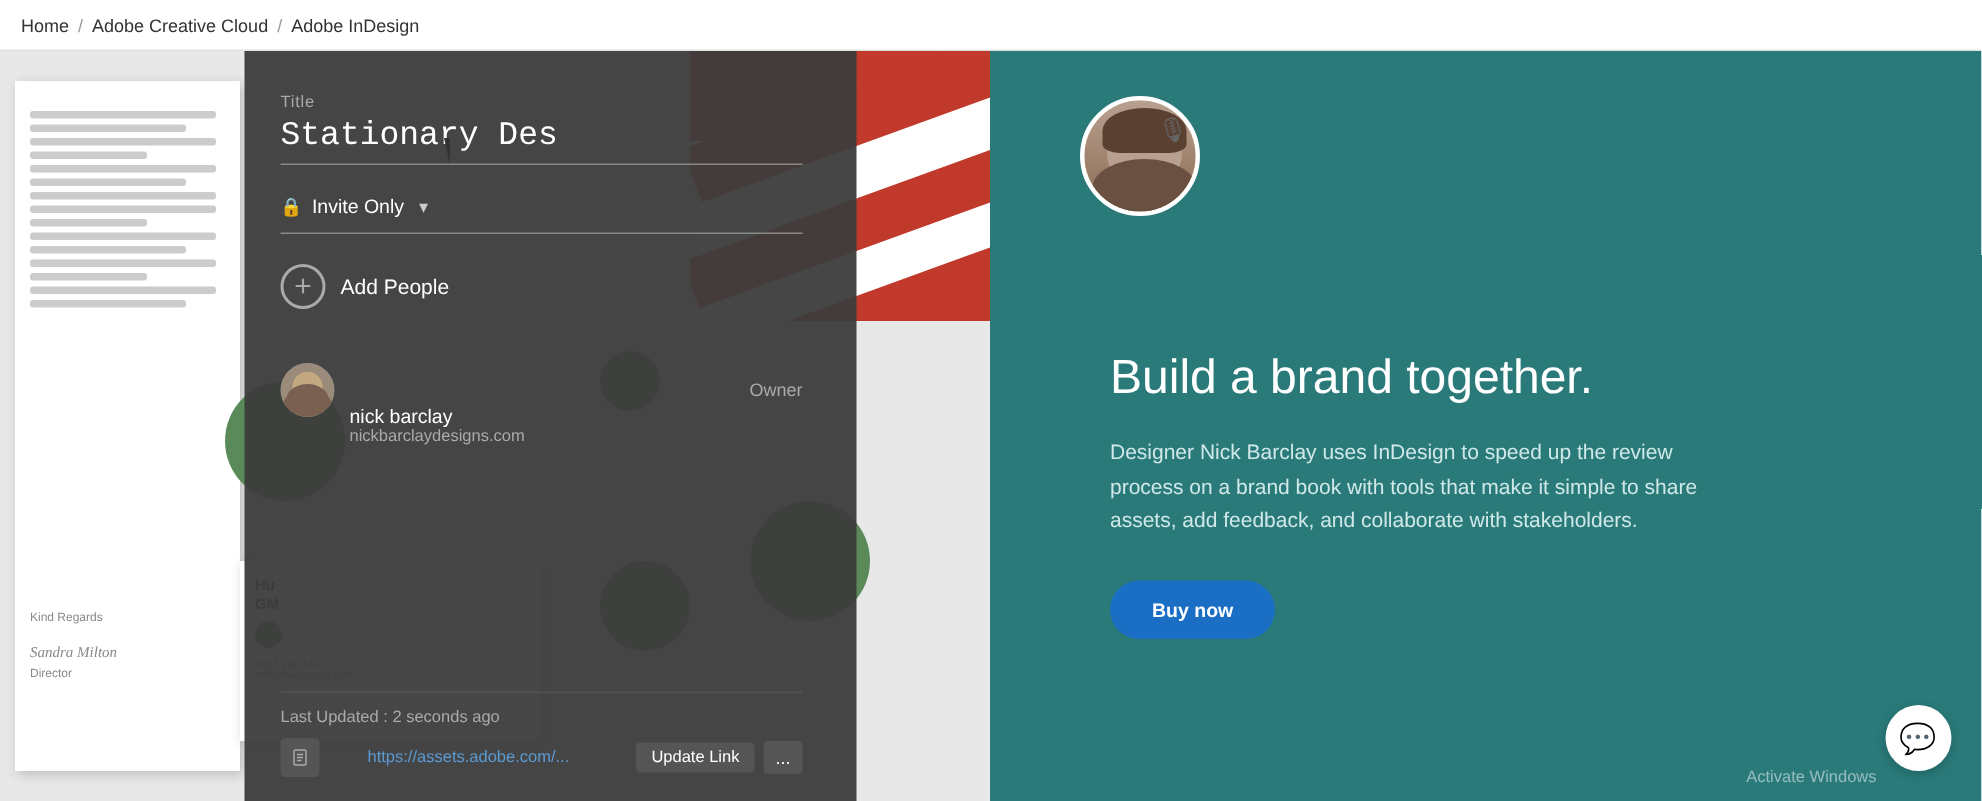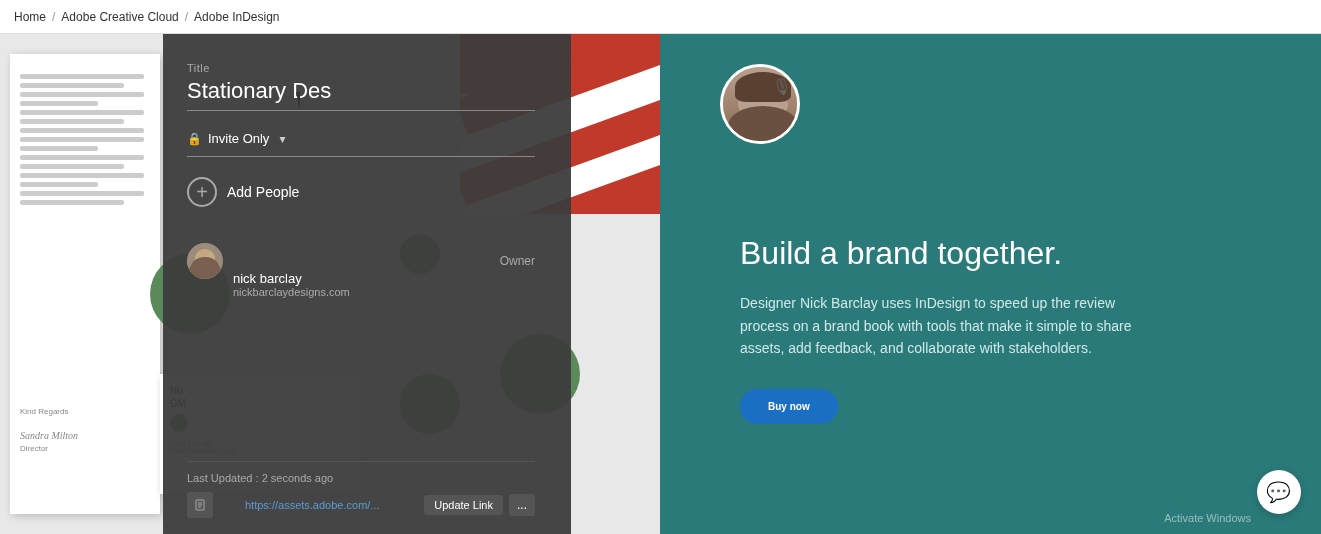--- a/index.html
+++ b/index.html
@@ -178,20 +178,21 @@
       font-size: 22px;
       font-weight: 300;
       color: #fff;
       background: transparent;
       border: none;
       border-bottom: 1px solid #888;
       outline: none;
       width: 100%;
       padding-bottom: 6px;
       margin-bottom: 20px;
+      font-family: Liberation Mono, monospace;
     }
 
     .panel-section-label {
       font-size: 11px;
       color: #aaa;
       margin-bottom: 8px;
       letter-spacing: 0.5px;
     }
 
     .access-settings-row {
@@ -433,21 +434,21 @@
       line-height: 1.6;
       max-width: 420px;
       margin-bottom: 30px;
     }
 
     .buy-now-btn {
       background: #1a6fc4;
       color: #fff;
       border: none;
       padding: 12px 28px;
-      font-size: 10px;
+      font-size: 13px;
       font-weight: 600;
       border-radius: 24px;
       cursor: pointer;
     }
 
     
     .chat-bubble-btn {
       position: absolute;
       bottom: 20px;
       right: 20px;

